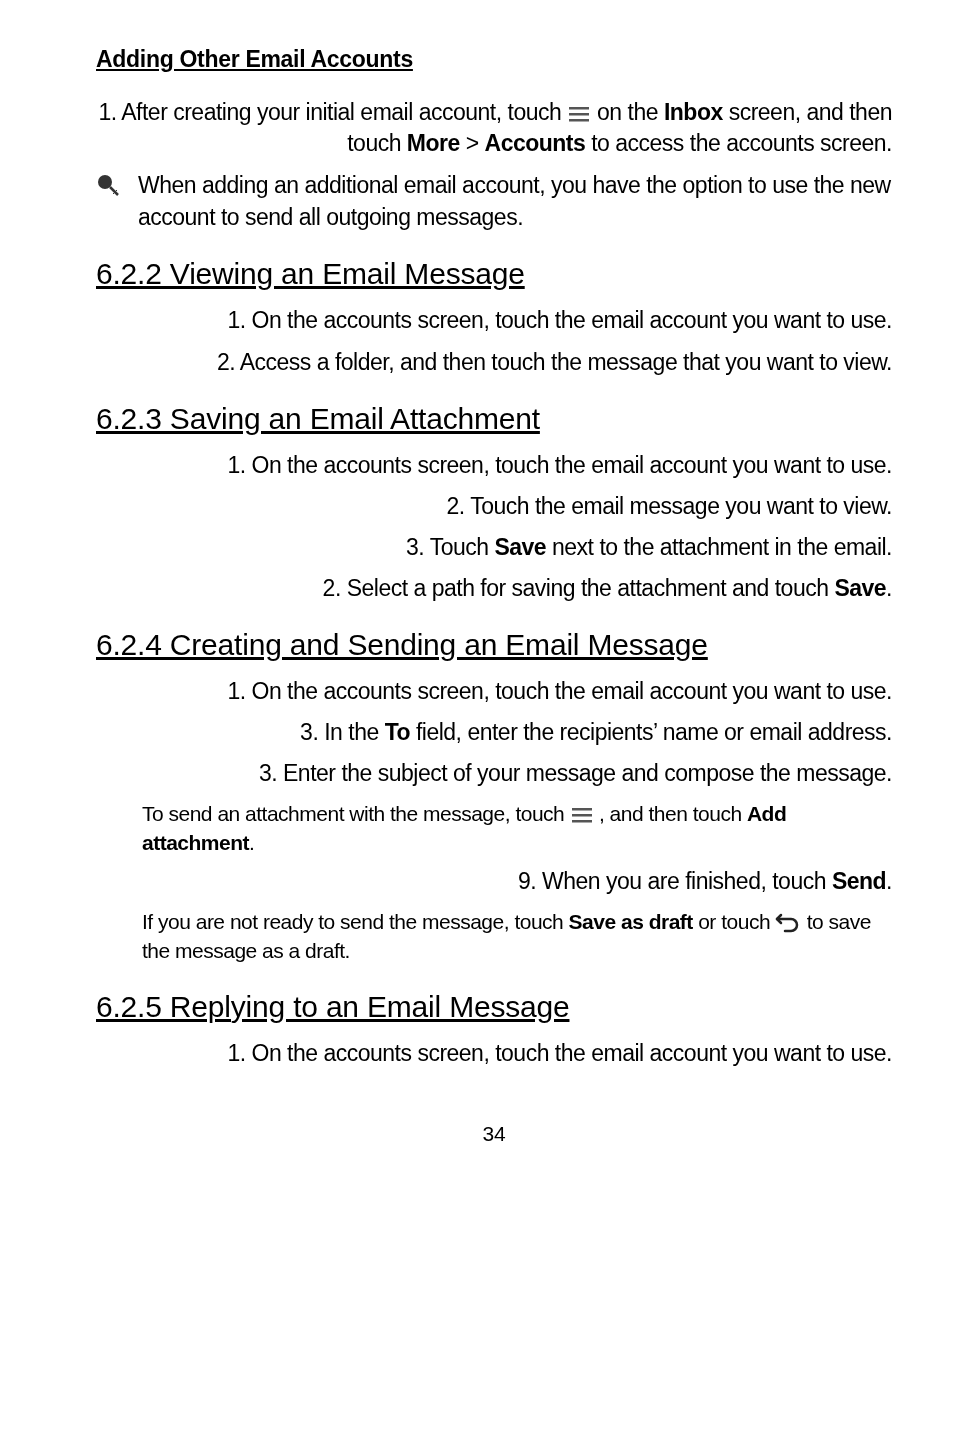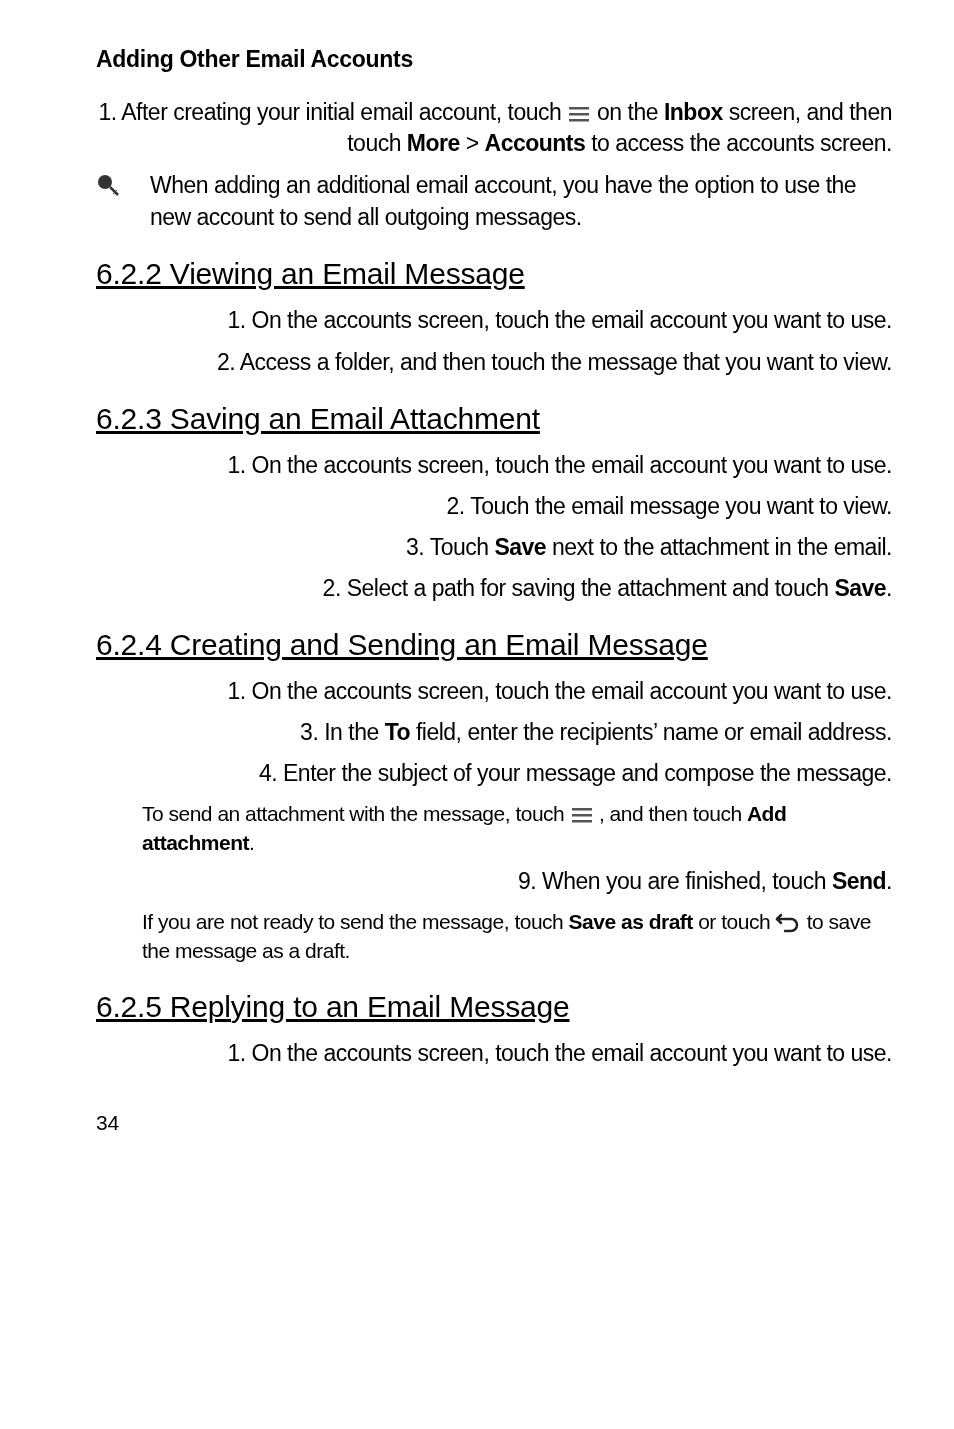--- a/index.html
+++ b/index.html
@@ -13,20 +13,21 @@
   .page {
     padding: 46px 62px 40px 96px;
     box-sizing: border-box;
     width: 954px;
   }
   h4.sub {
     font-size: 23px;
     font-weight: 700;
     margin: 0 0 24px 0;
     letter-spacing: -0.3px;
+    text-decoration: underline;
   }
   h3.sec {
     font-size: 30px;
     font-weight: 400;
     margin: 24px 0 14px 0;
     letter-spacing: -0.2px;
     text-decoration: underline;
   }
   ol.steps {
     list-style: none;
@@ -44,37 +45,38 @@
   }
   .indent-block {
     font-size: 21px;
     line-height: 1.4;
     margin: 6px 0 8px 46px;
     letter-spacing: -0.5px;
   }
   .note-row {
     display: flex;
     align-items: flex-start;
-    gap: 28px;
+    gap: 16px;
     margin: 10px 0 6px 0;
   }
   .note-icon {
     flex: 0 0 auto;
     margin-top: 4px;
   }
   .note-text {
     font-size: 23px;
     line-height: 1.4;
     letter-spacing: -0.5px;
   }
   b { font-weight: 700; }
   .page-num {
     font-size: 21px;
-    margin-top: 42px;
+    margin-top: 53px;
     letter-spacing: -0.3px;
+    text-align: center;
   }
   svg.icon { display: inline-block; vertical-align: -4px; }
 </style>
 </head>
 <body>
 
 <div class="page">
 
   <h4 class="sub">Adding Other Email Accounts</h4>
 
@@ -118,21 +120,21 @@
       <span>2. Select a path for saving the attachment and touch </span><b>Save</b><span>.</span>
     </li>
   </ol>
 
   <h3 class="sec">6.2.4  Creating and Sending an Email Message</h3>
   <ol class="steps">
     <li>1. On the accounts screen, touch the email account you want to use.</li>
     <li>
       <span>3. In the </span><b>To</b><span> field, enter the recipients’ name or email address.</span>
     </li>
-    <li>4. Enter the subject of your message and compose the message.</li>
+    <li>3. Enter the subject of your message and compose the message.</li>
   </ol>
 
   <div class="indent-block">
     <span>To send an attachment with the message, touch </span>
     <svg class="icon" width="24" height="20" viewBox="0 0 24 20">
         <rect x="2" y="3" width="20" height="2.5" fill="#555"></rect>
         <rect x="2" y="9" width="20" height="2.5" fill="#555"></rect>
         <rect x="2" y="15" width="20" height="2.5" fill="#555"></rect>
       </svg>
     <span> , and then touch </span><b>Add attachment</b><span>.</span>

